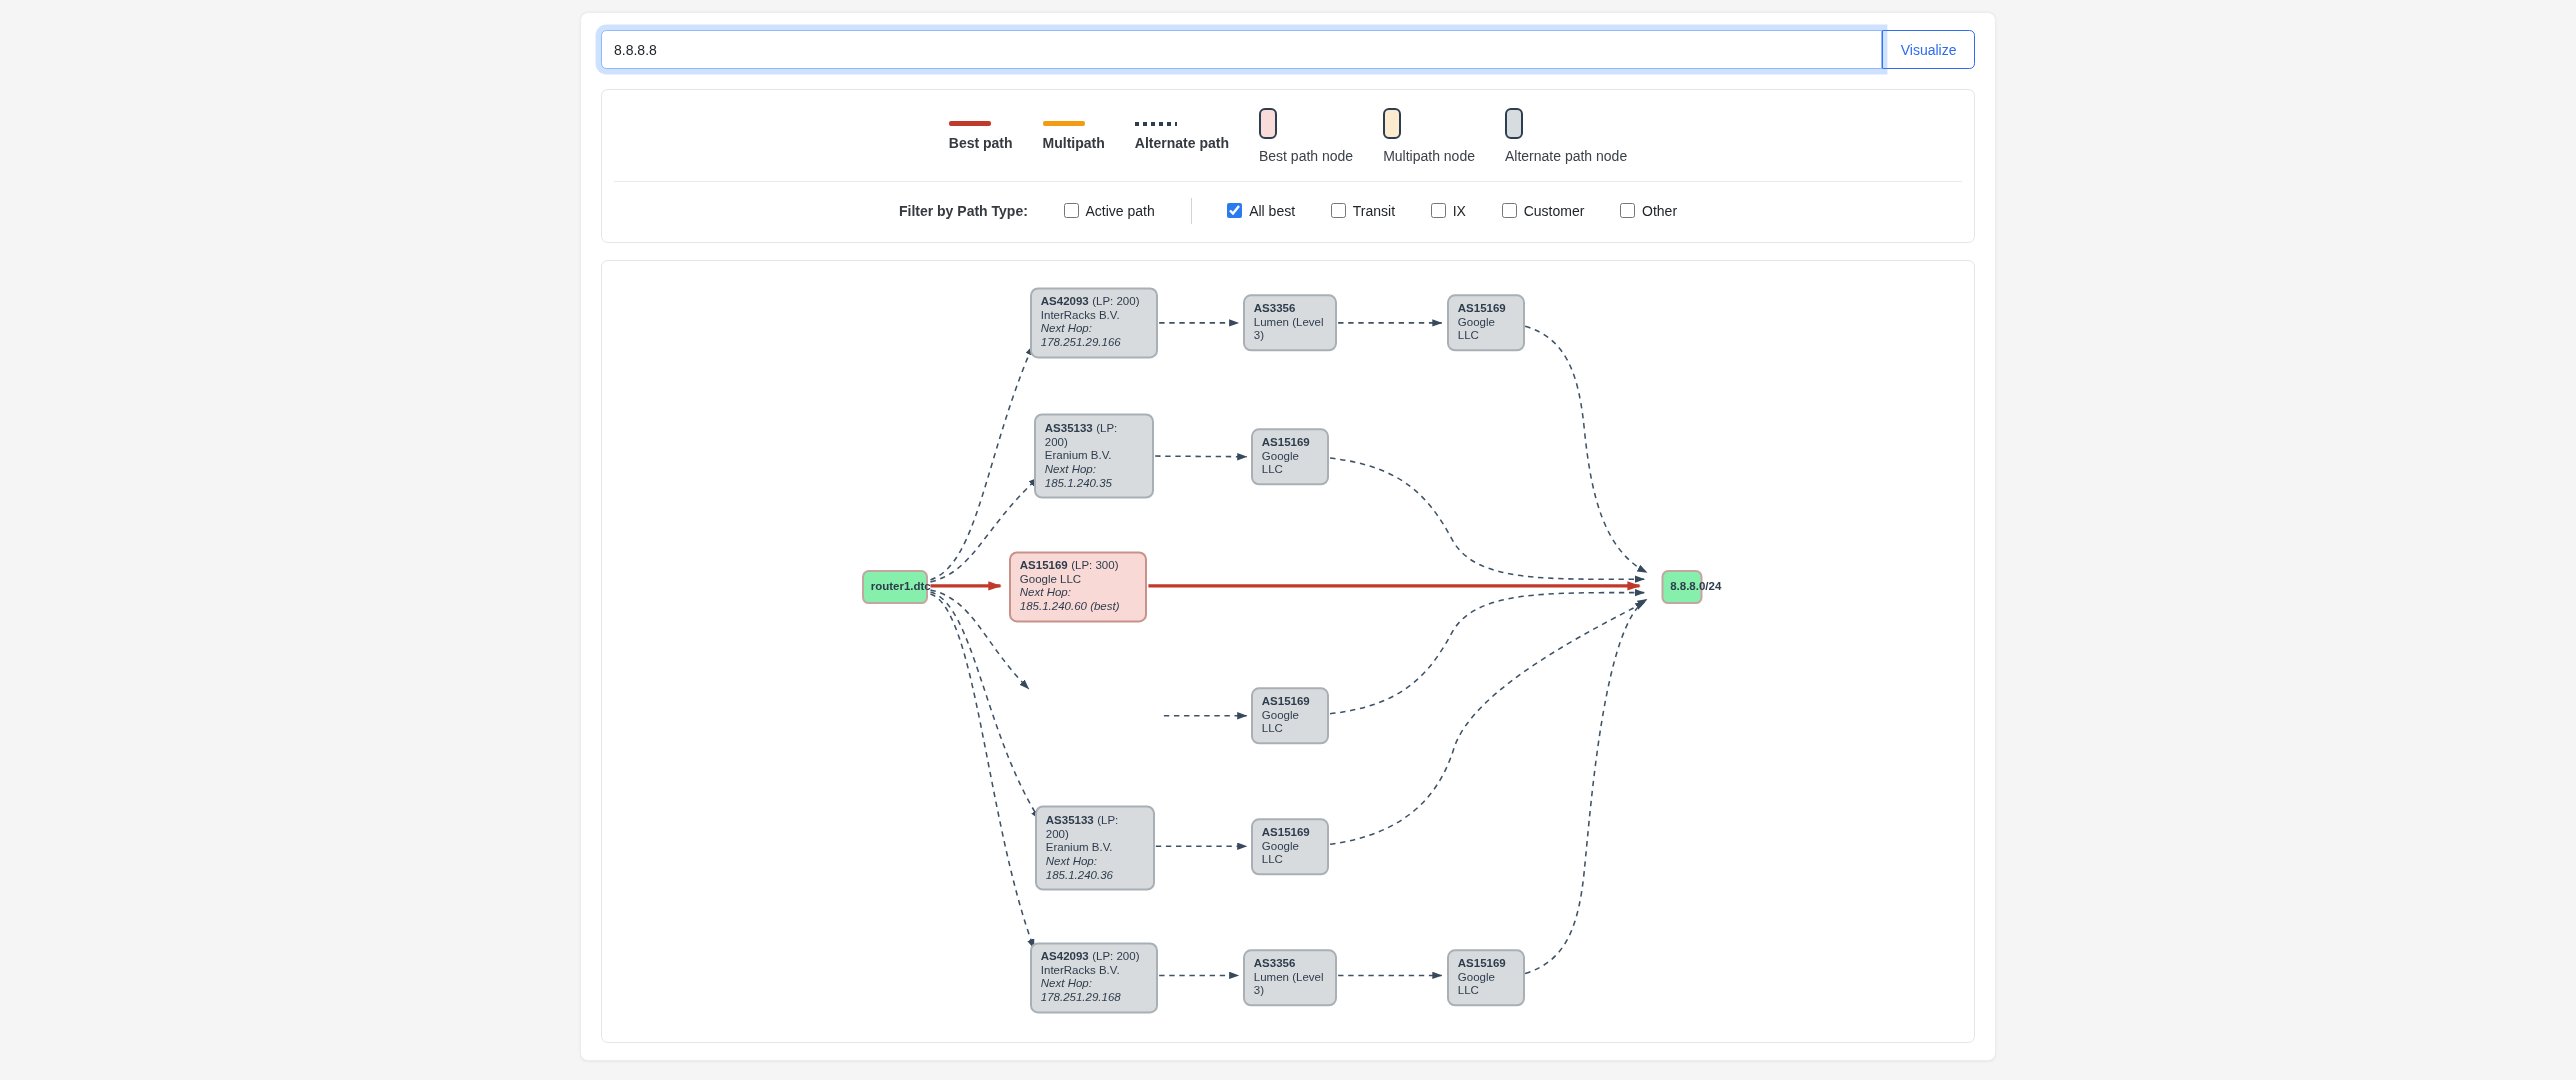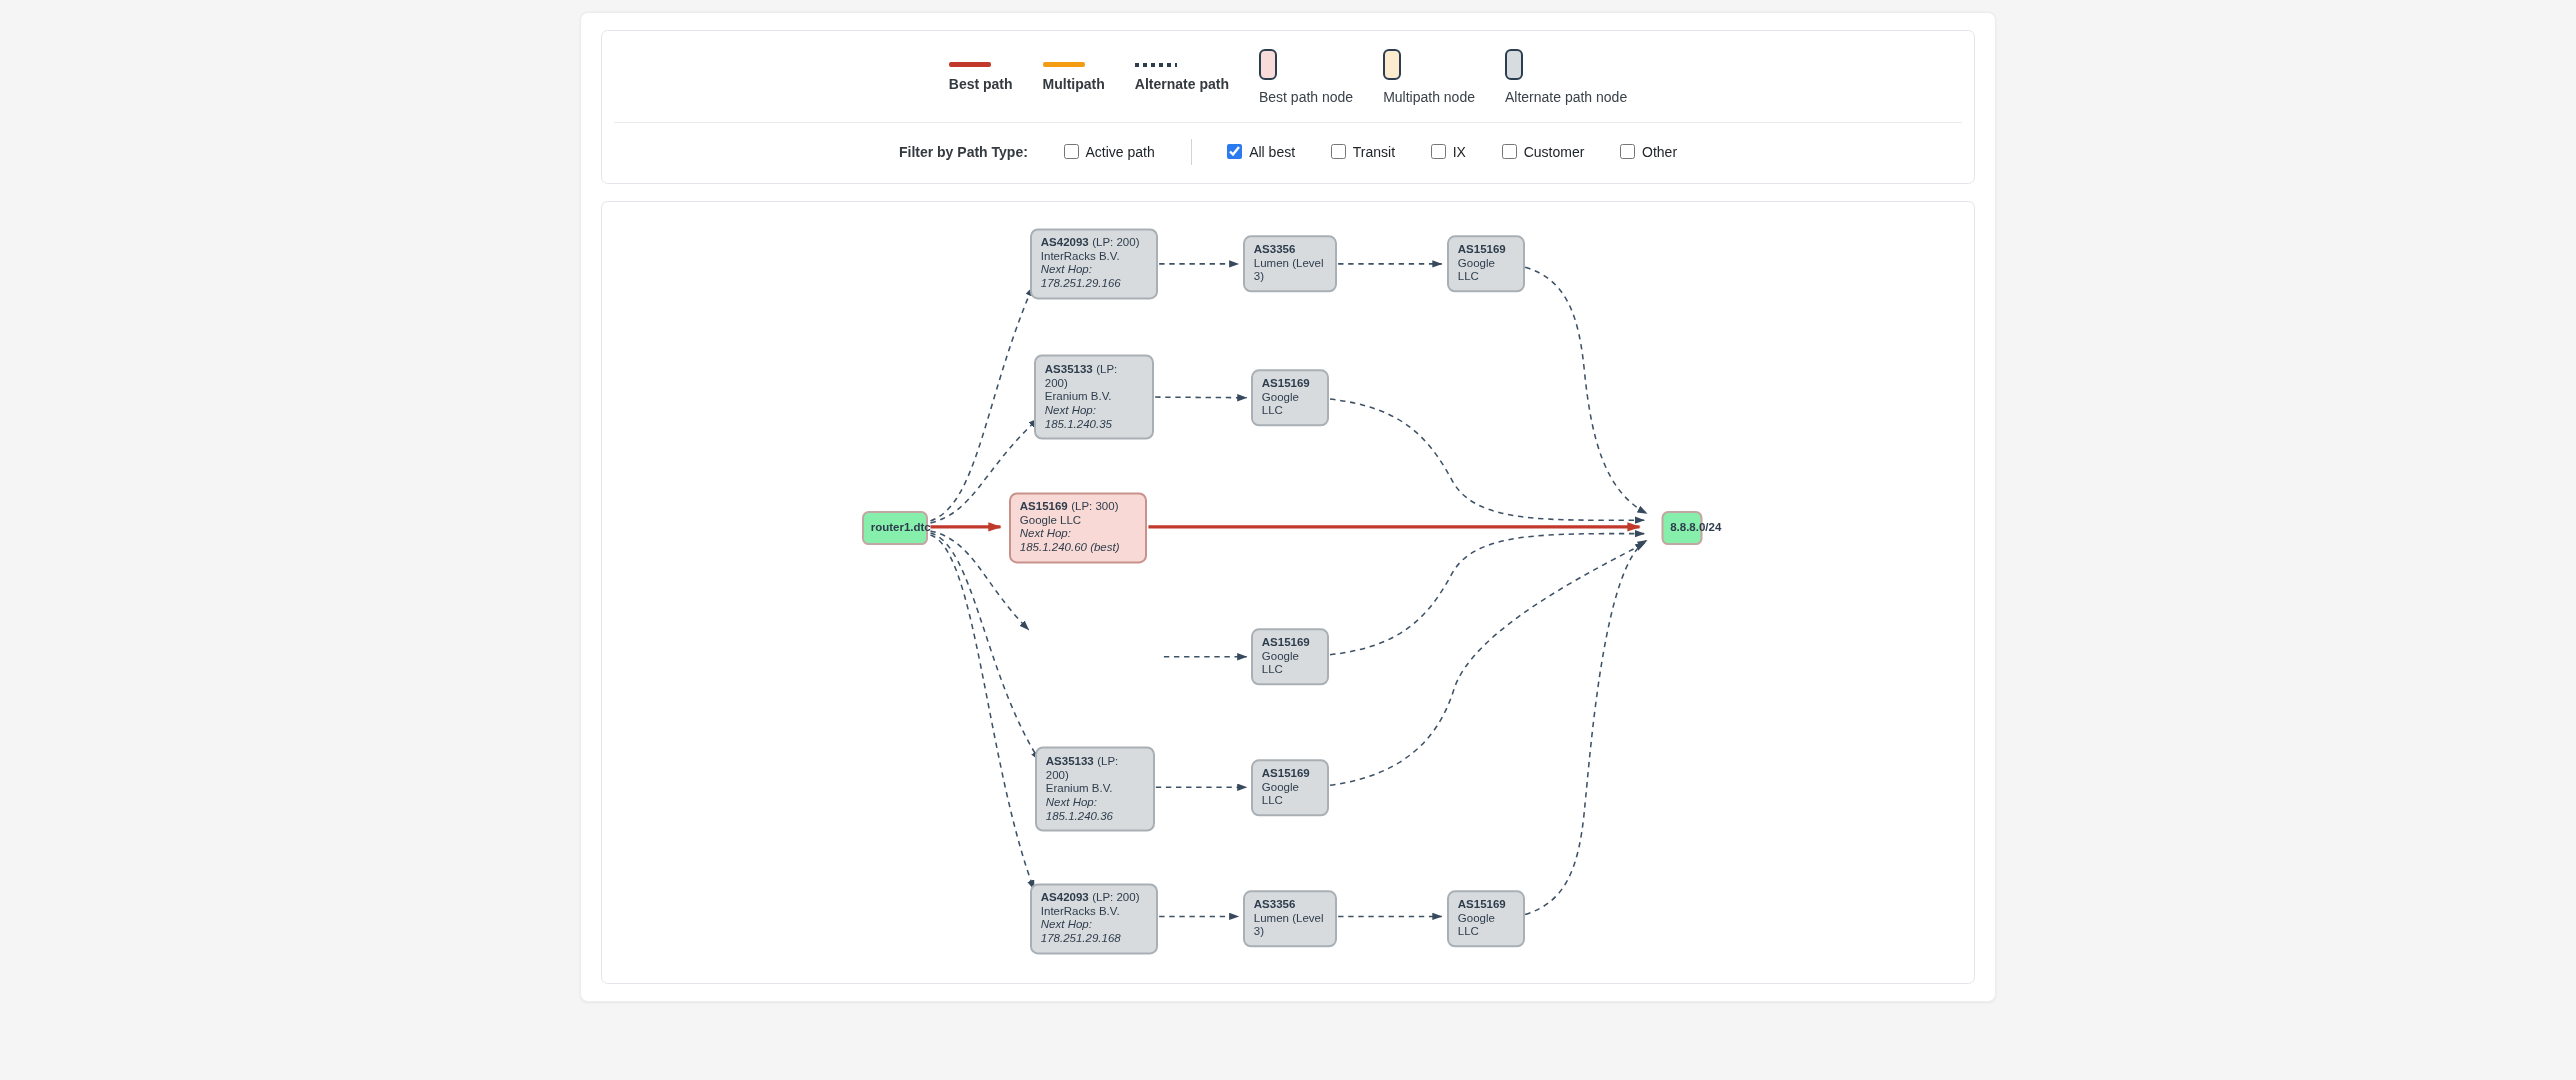--- a/index.html
+++ b/index.html
@@ -44,20 +44,24 @@
   .gnode .nh { font-style:italic; }
   .gnode.best { background:#f8d9d5; border-color:#c8928b; }
   .gnode.endpoint { background:#86efac; border-color:#c3a5a1; font-weight:700; text-align:center;
                     padding:8px 6.7px; border-radius:6.7px; font-size:11.5px; }
 </style>
 </head>
 <body>
 
 <div class="card">
 
+  <div class="search-row">
+    <input class="route-input" type="text" autofocus="" value="8.8.8.8" style="">
+    <button class="visualize-btn">Visualize</button>
+  </div>
 
   <div class="panel legend-panel">
     <div class="legend-row">
       <div class="legend-item">
         <span class="swatch-line best"></span>
         <span class="legend-label">Best path</span>
       </div>
       <div class="legend-item">
         <span class="swatch-line multi"></span>
         <span class="legend-label">Multipath</span>

